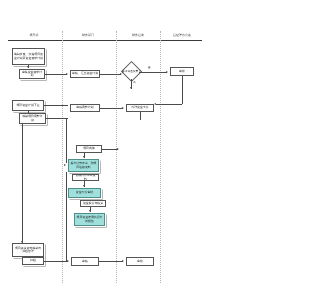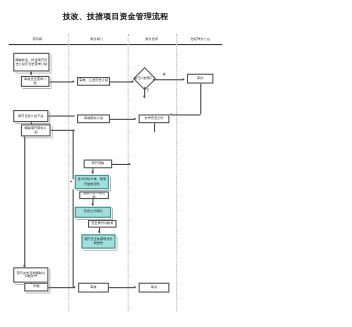--- a/index.html
+++ b/index.html
@@ -90,21 +90,20 @@
 
   .edge-lbl{
     position:absolute;font-size:2.7px;color:#111;white-space:nowrap;
   }
 </style>
 </head>
 <body>
 
 <div id="page">
 
-  <div class="title">技改、技措项目资金管理流程</div>
 
   <div class="hdr-row">
     <div class="hdr-cell" style="left:0px;width:52px;">项目部</div>
     <div class="hdr-cell" style="left:54px;width:52px;">财务部门</div>
     <div class="hdr-cell" style="left:108px;width:44px;">财务总监</div>
     <div class="hdr-cell" style="left:154px;width:40px;">总经理办公会</div>
   </div>
   <div class="hdr-rule"></div>
 
   <div class="lane-div" style="left:62px;"></div>

